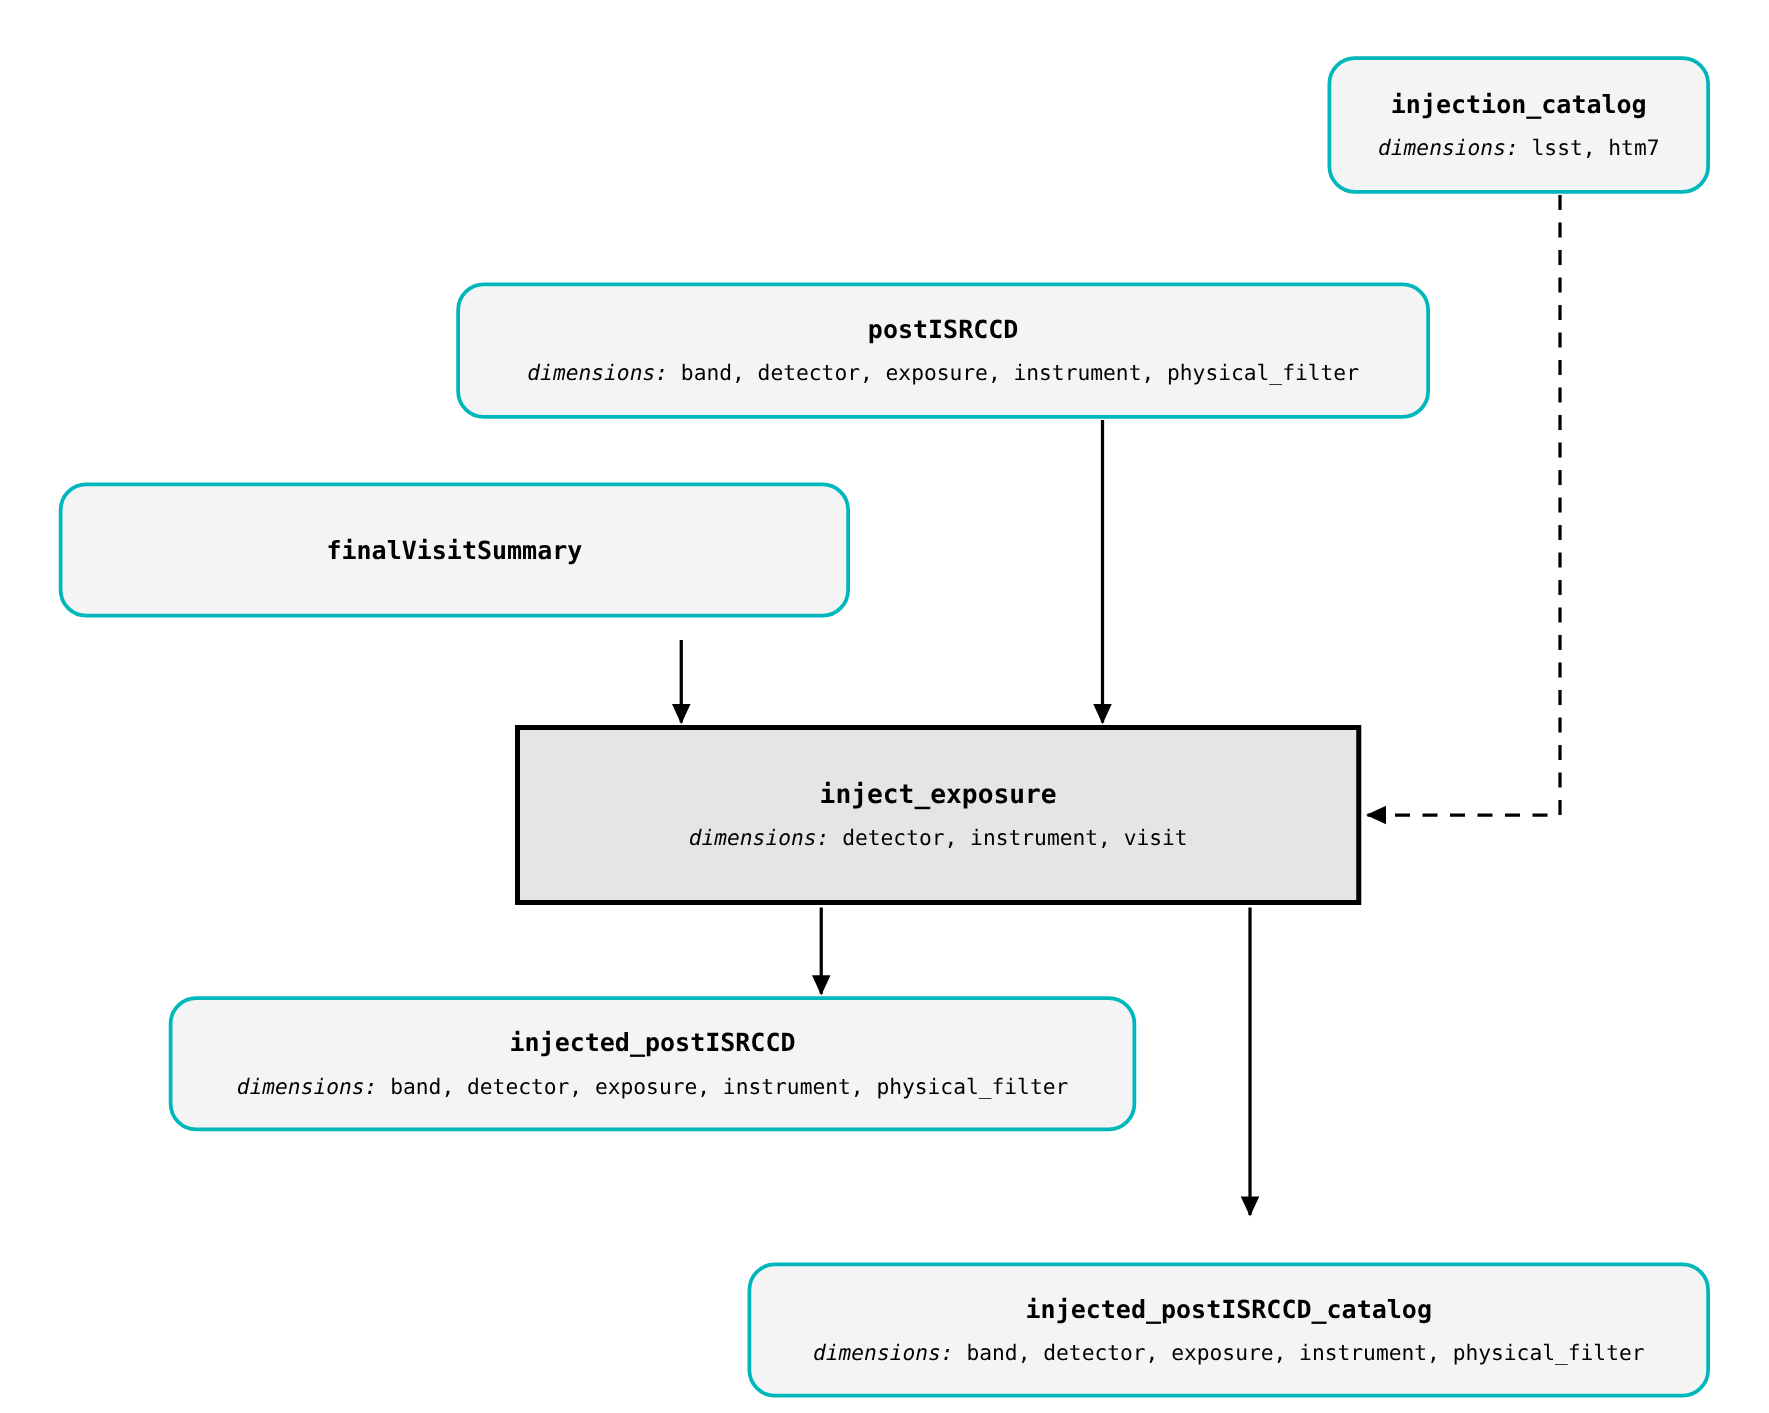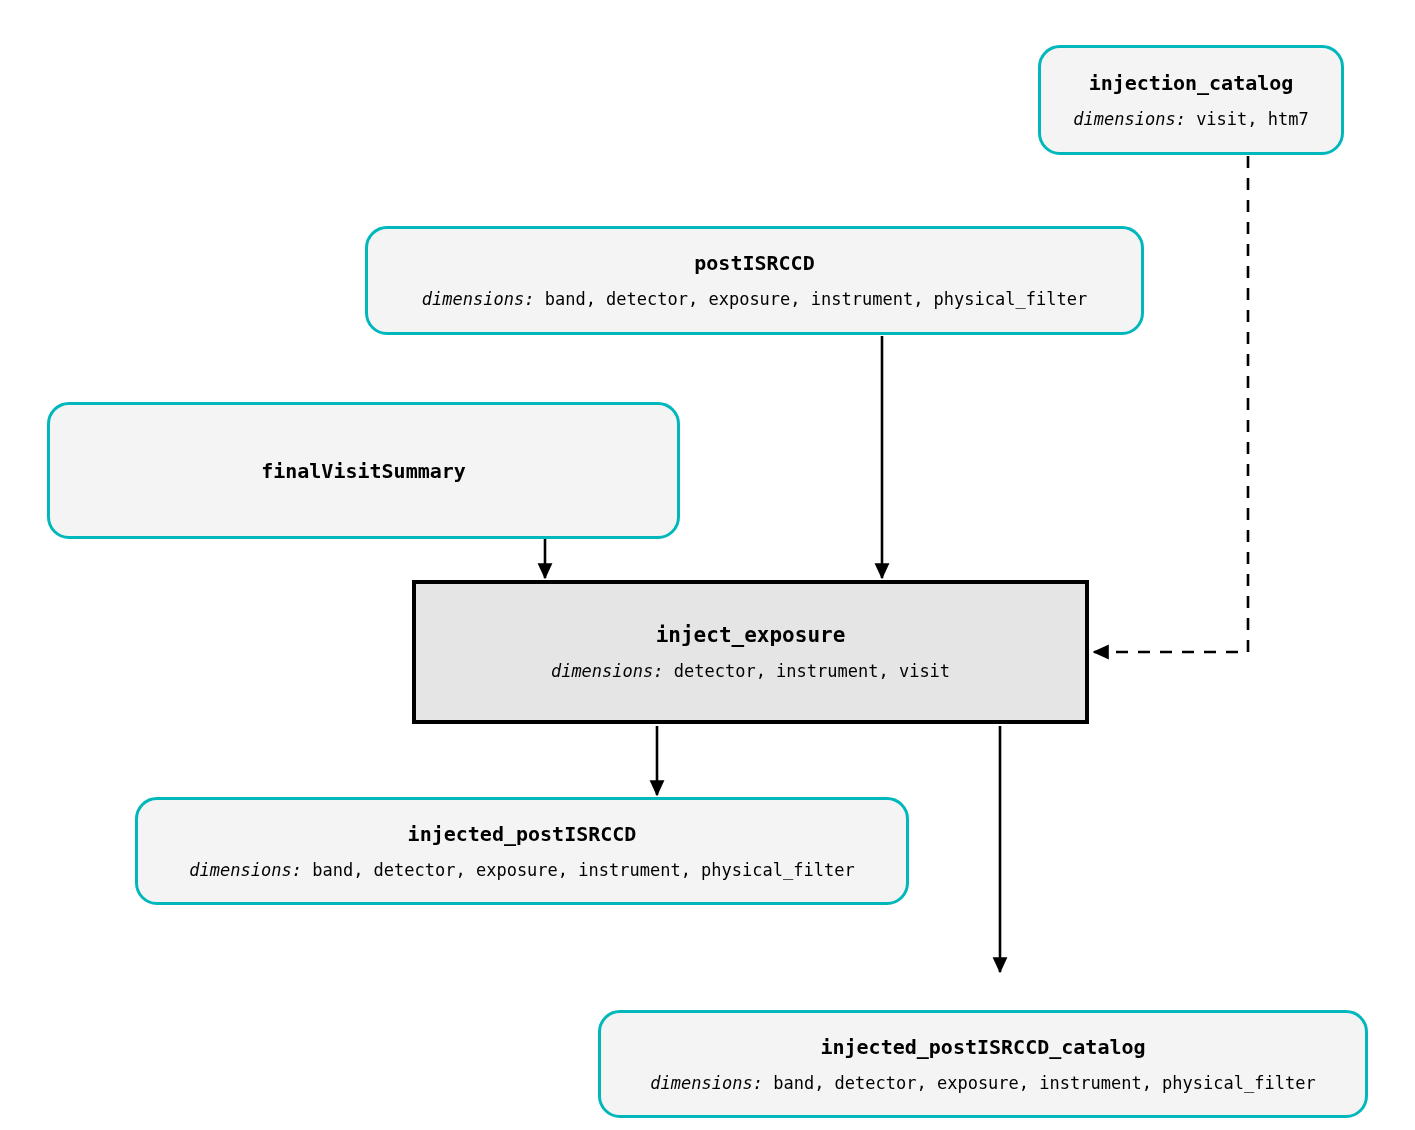--- a/index.html
+++ b/index.html
@@ -114,31 +114,31 @@
 
     <g>
       <line x1="657" y1="726" x2="657" y2="795" stroke="#000000" stroke-width="2.6" marker-end="url(#arrow)"></line>
     </g>
 
     <g>
       <line x1="1000" y1="726" x2="1000" y2="972" stroke="#000000" stroke-width="2.6" marker-end="url(#arrow)"></line>
     </g>
   </svg>
 
-  <div class="node dataset" style="left:1038px; top:45px; width:306px; height:110px;">
+  <div class="node dataset" style="left:1062px; top:45px; width:306px; height:110px;">
     <div class="node-title">injection_catalog</div>
-    <div class="node-dims"><span class="dims-label">dimensions:</span> <span class="dims-value">visit, htm7</span></div>
+    <div class="node-dims"><span class="dims-label">dimensions:</span> <span class="dims-value">lsst, htm7</span></div>
   </div>
 
   <div class="node dataset" style="left:365px; top:226px; width:779px; height:109px;">
     <div class="node-title">postISRCCD</div>
     <div class="node-dims"><span class="dims-label">dimensions:</span> <span class="dims-value">band, detector, exposure, instrument, physical_filter</span></div>
   </div>
 
-  <div class="node dataset" style="left:47px; top:402px; width:633px; height:137px;">
+  <div class="node dataset" style="left:47px; top:386px; width:633px; height:108px;">
     <div class="node-title">finalVisitSummary</div>
   </div>
 
   <div class="node task" style="left:412px; top:580px; width:677px; height:144px;">
     <div class="node-title">inject_exposure</div>
     <div class="node-dims"><span class="dims-label">dimensions:</span> <span class="dims-value">detector, instrument, visit</span></div>
   </div>
 
   <div class="node dataset" style="left:135px; top:797px; width:774px; height:108px;">
     <div class="node-title">injected_postISRCCD</div>

